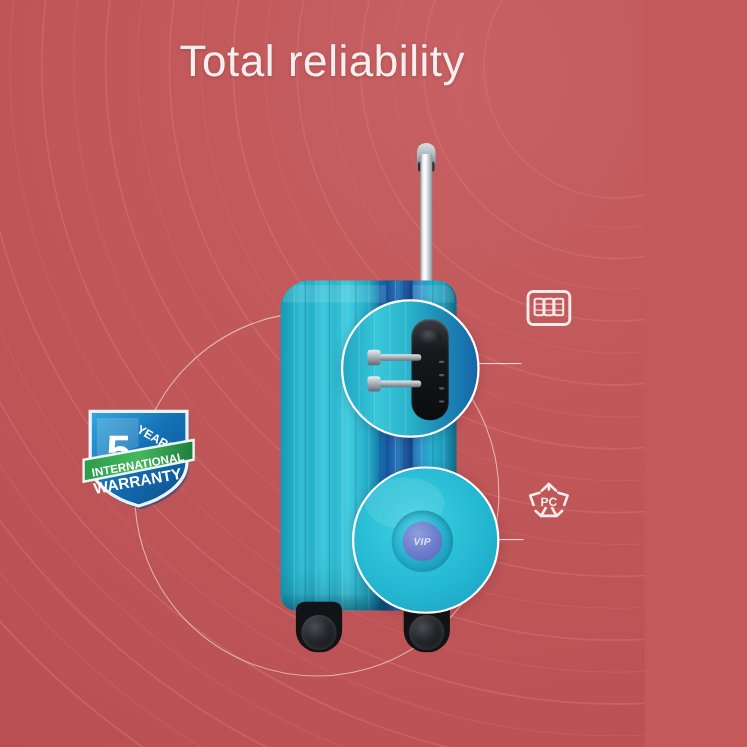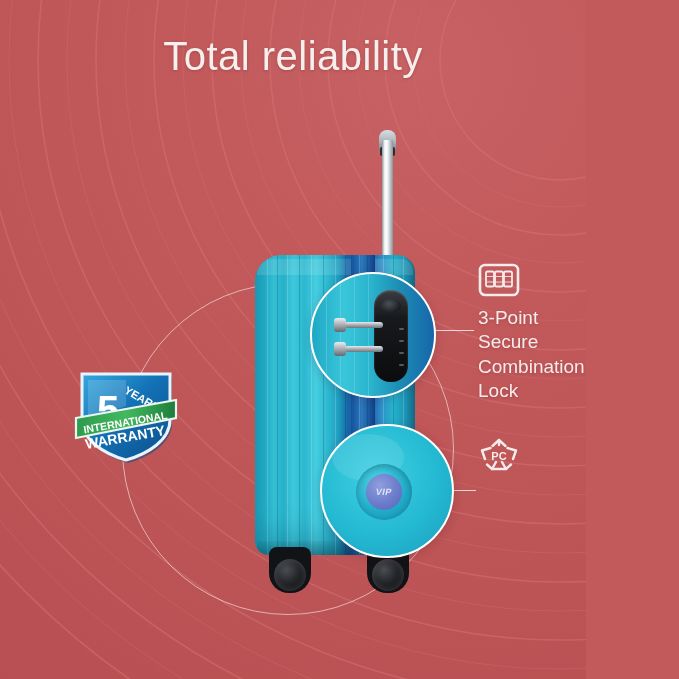--- a/index.html
+++ b/index.html
@@ -216,22 +216,20 @@
   <div class="feat one">
     <div class="ficon">
       <svg width="42" height="36" viewBox="0 0 42 36" aria-hidden="true">
         <rect x="2" y="3" width="38" height="30" rx="5" ry="5" fill="none" stroke="#f6eceb" stroke-width="2.6"></rect>
         <rect x="8" y="9.5" width="8" height="15" rx="1.6" fill="none" stroke="#f6eceb" stroke-width="1.8"></rect>
         <rect x="17" y="9.5" width="8" height="15" rx="1.6" fill="none" stroke="#f6eceb" stroke-width="1.8"></rect>
         <rect x="26" y="9.5" width="8" height="15" rx="1.6" fill="none" stroke="#f6eceb" stroke-width="1.8"></rect>
         <path d="M8 14.5h8M17 14.5h8M26 14.5h8M8 20h8M17 20h8M26 20h8" stroke="#f6eceb" stroke-width="1.2" opacity=".85"></path>
       </svg>
     </div>
-    <div class="flabel">3-Point Secure
-Combination Lock</div>
   </div>
 
   <div class="feat two">
     <div class="ficon">
       <svg width="42" height="36" viewBox="0 0 42 36" aria-hidden="true">
         <g fill="none" stroke="#f6eceb" stroke-width="2.4" stroke-linecap="round" stroke-linejoin="round">
           <path d="M14.5 9 L21 3 L27.5 9"></path>
           <path d="M21 3 L21 8"></path>
           <path d="M7 22 L4 13.5 L12.5 11"></path>
           <path d="M35 22 L38 13.5 L29.5 11"></path>

